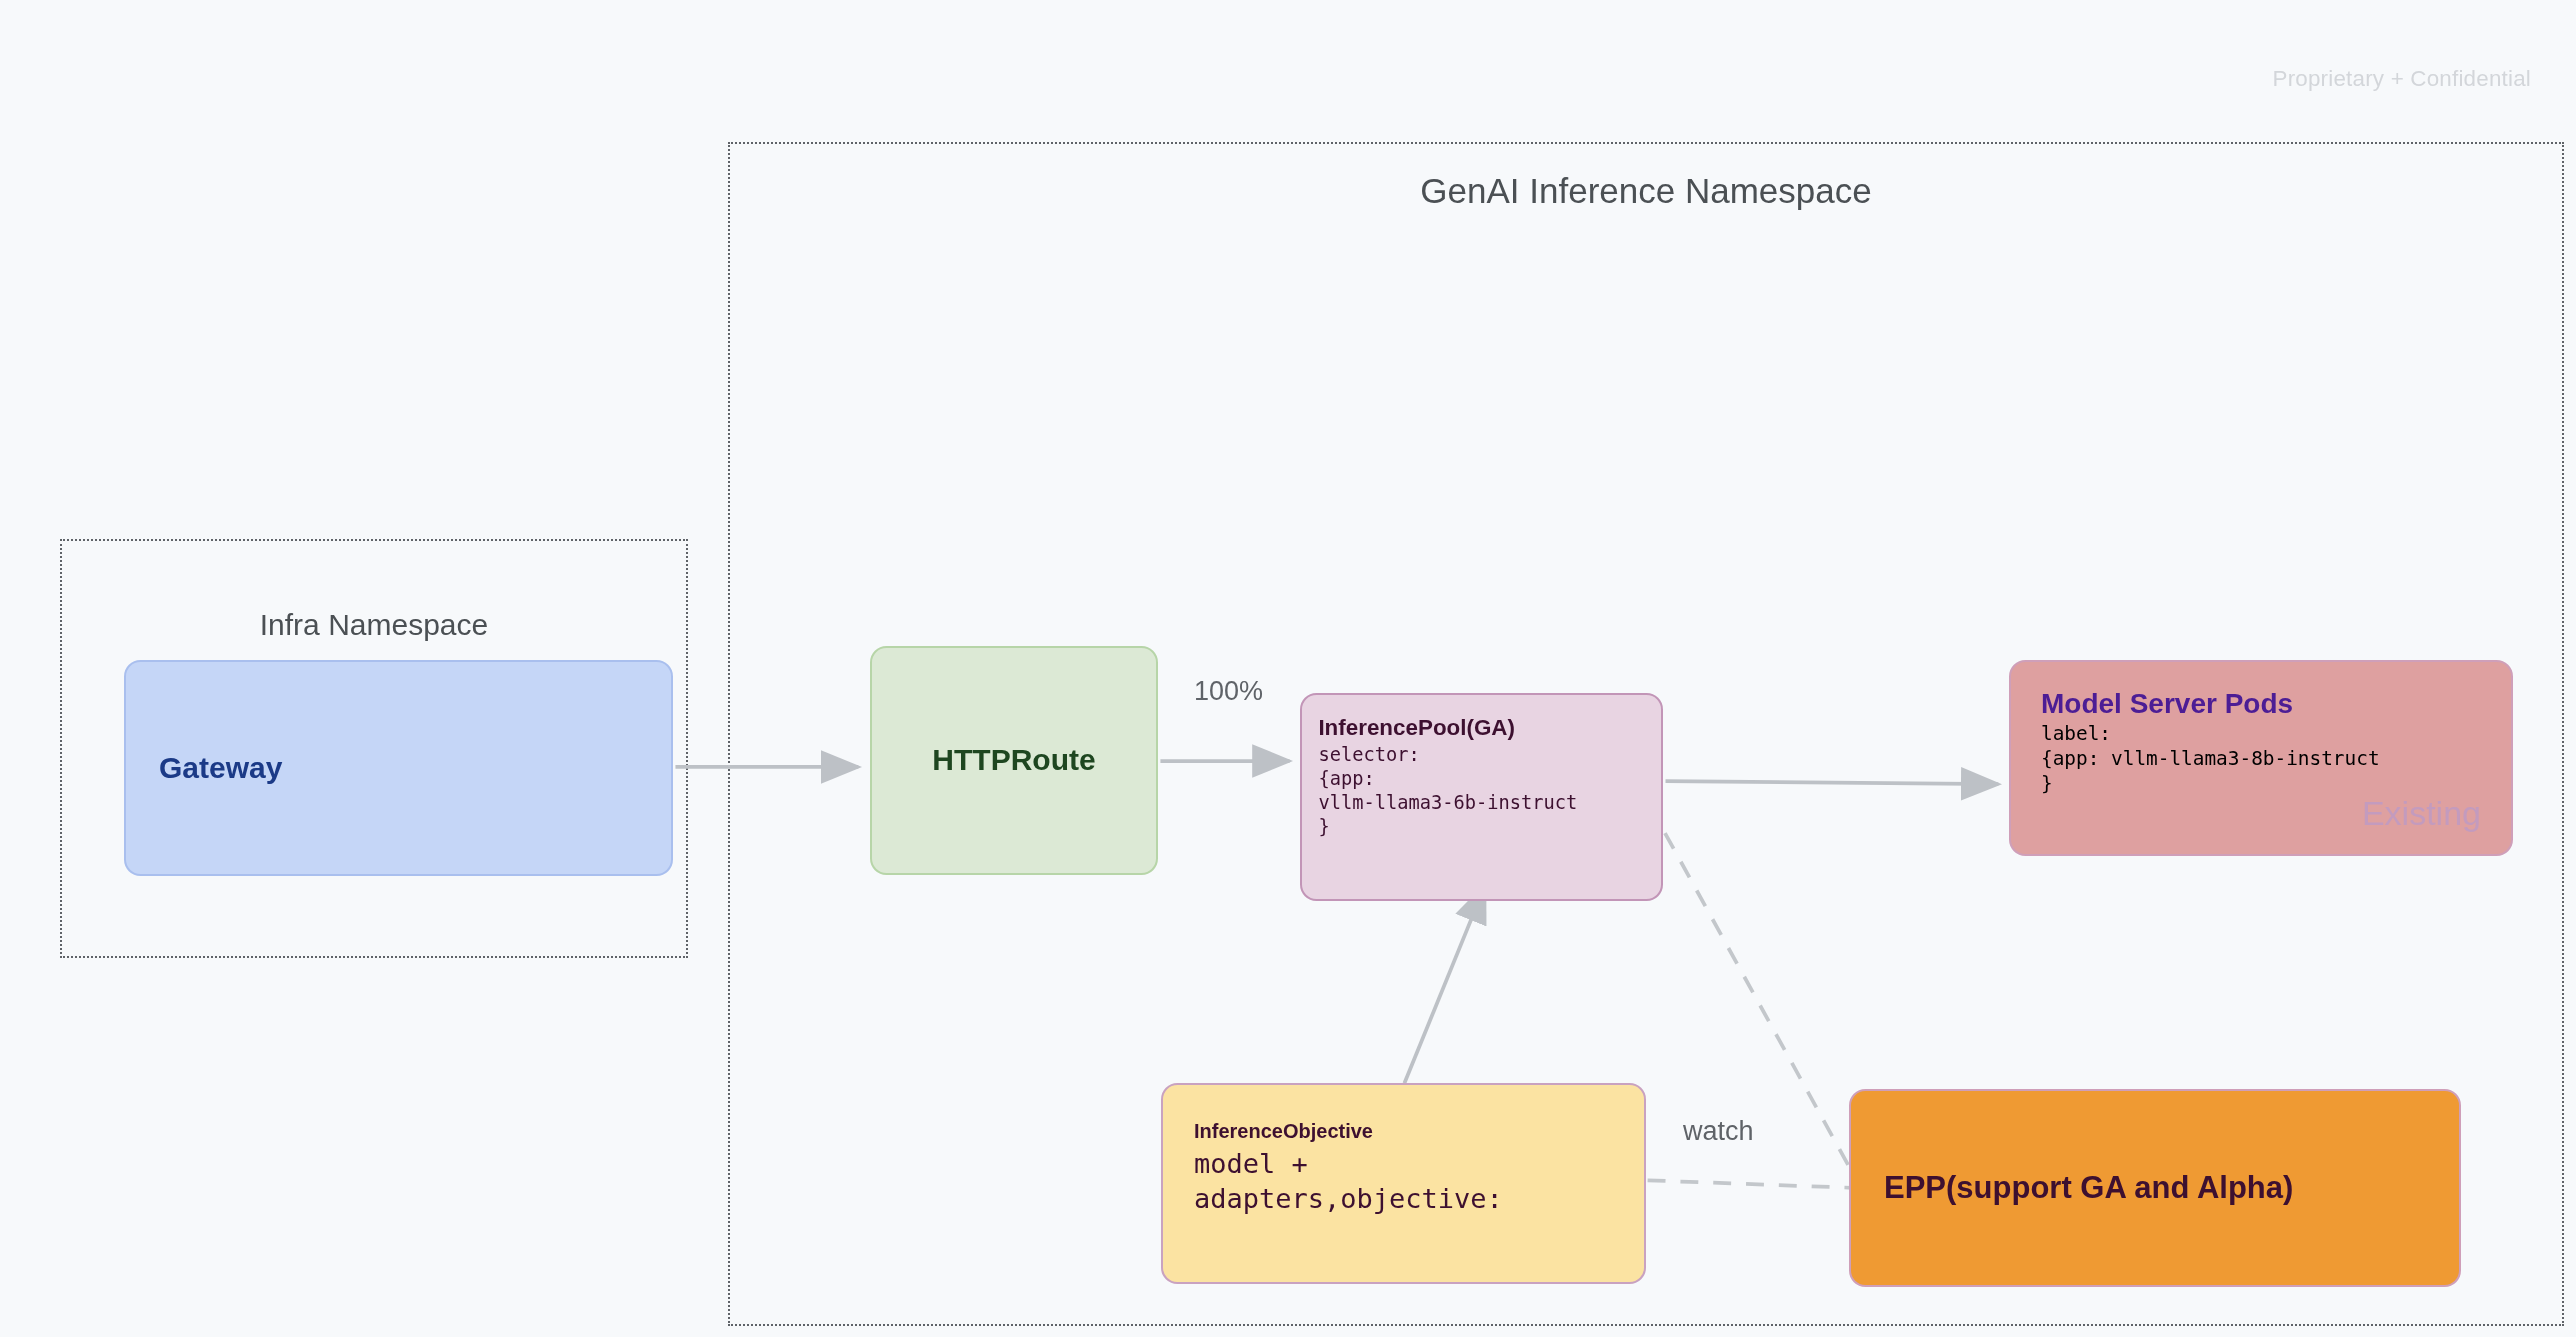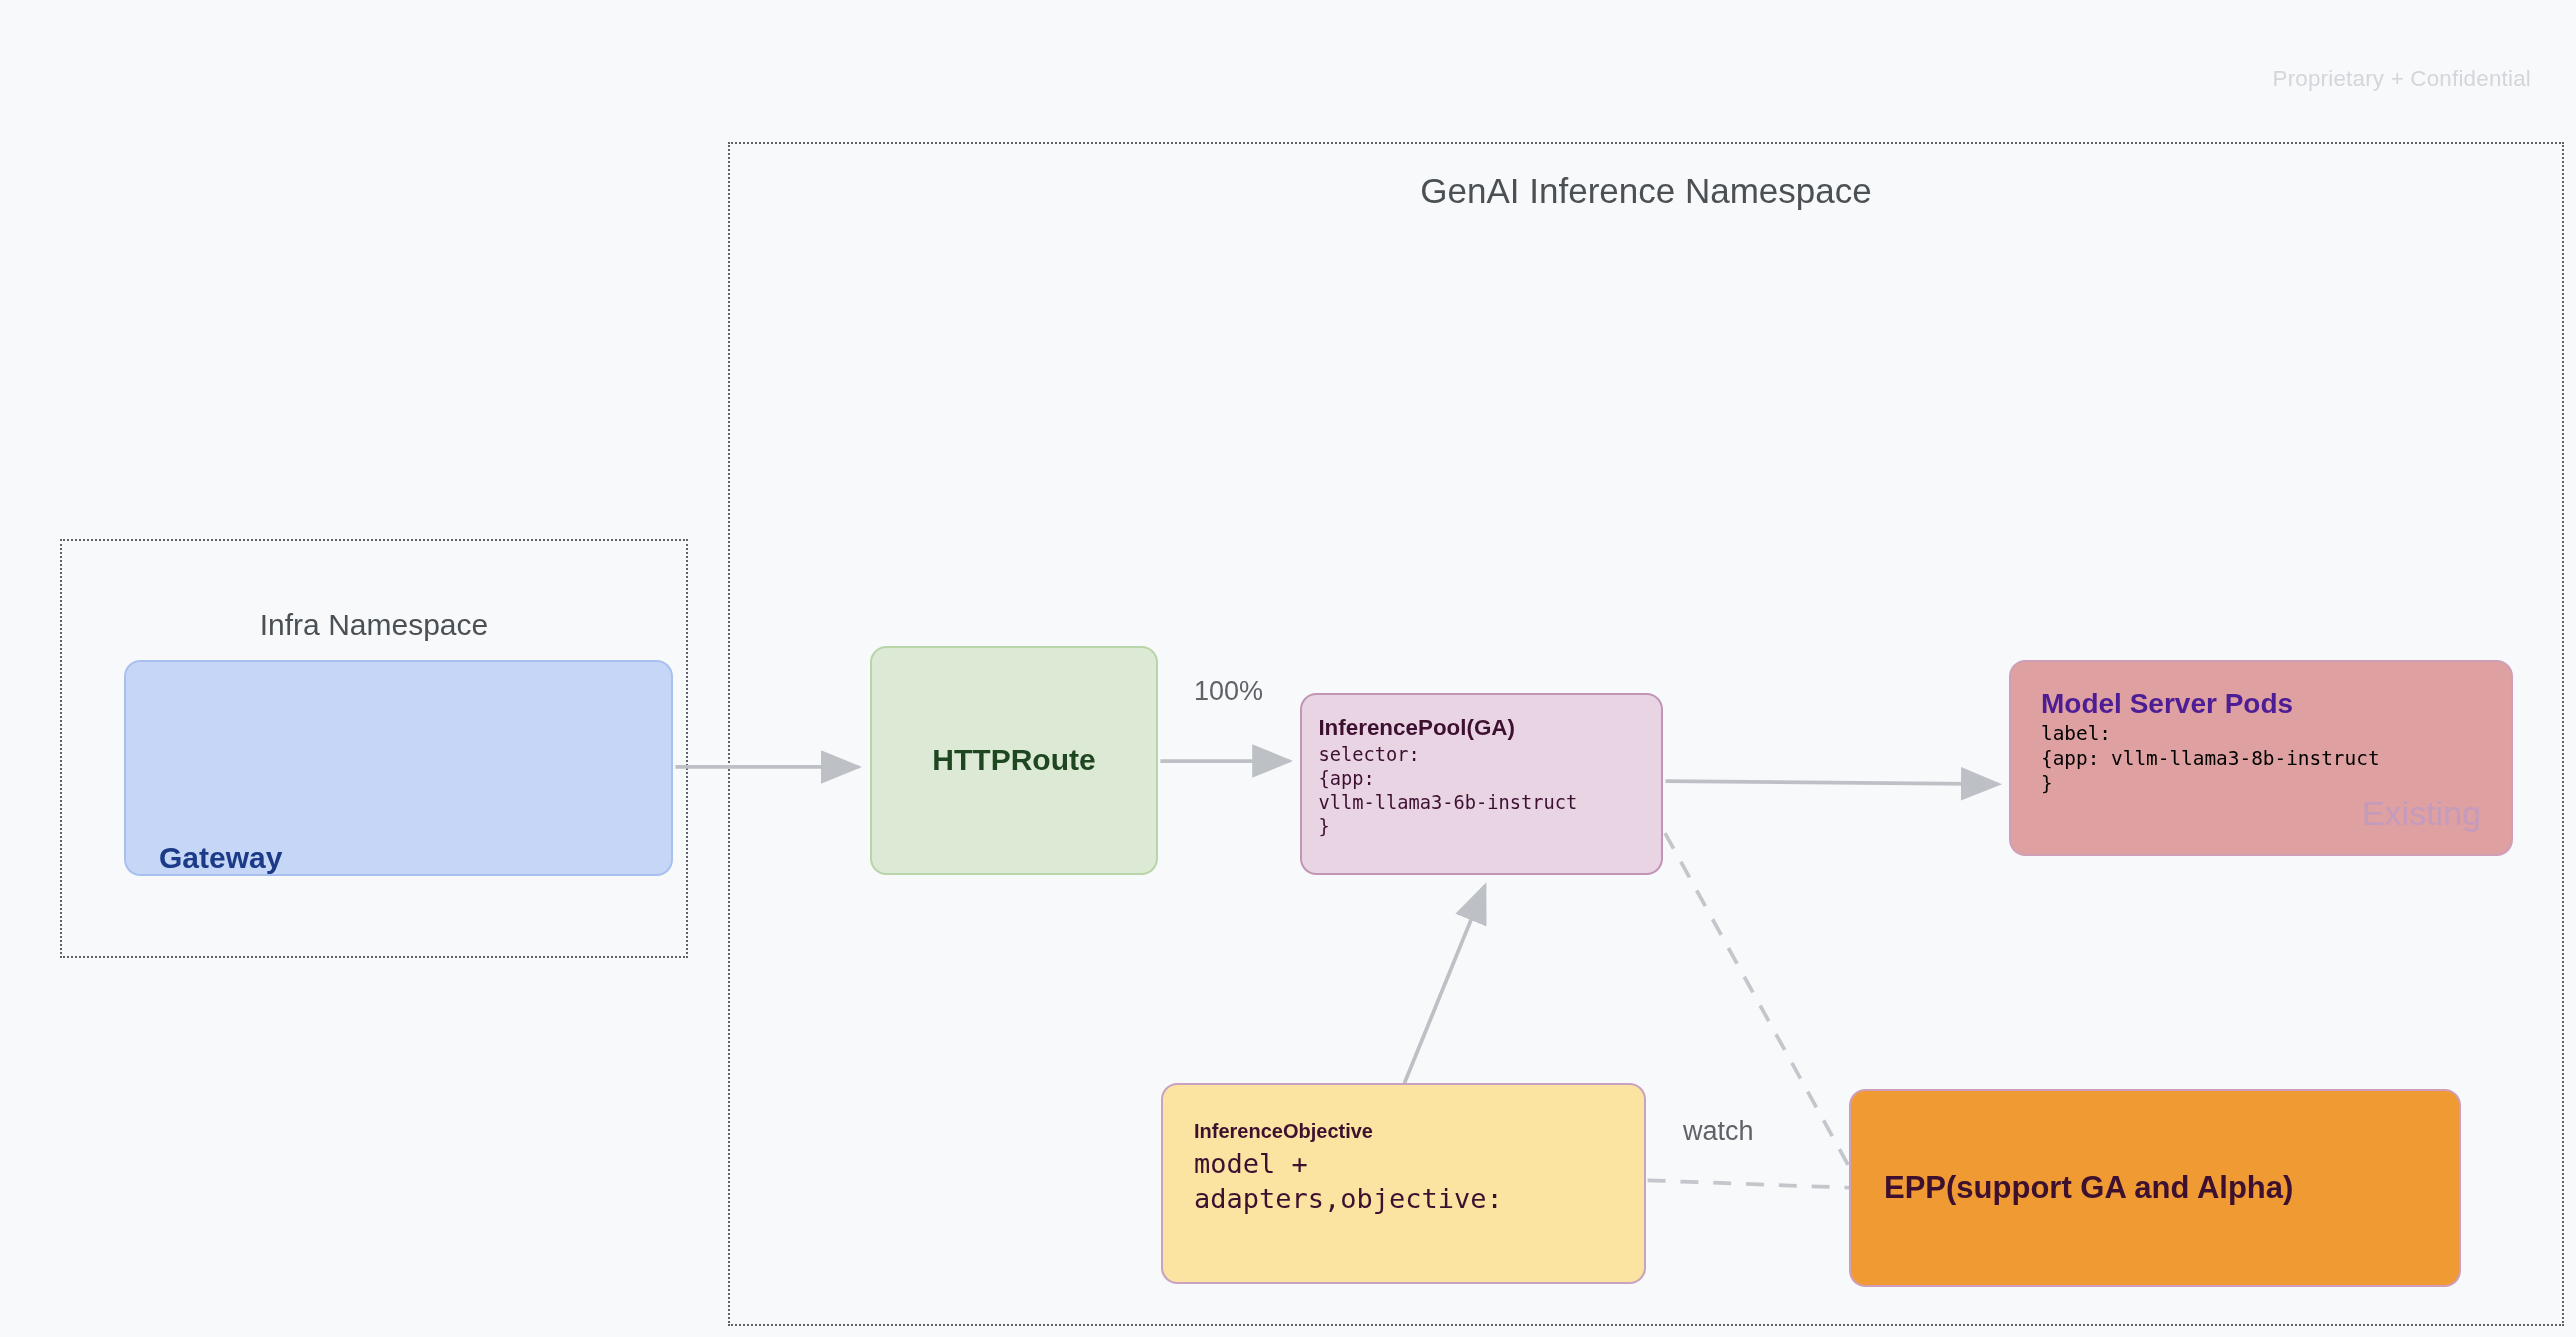--- a/index.html
+++ b/index.html
@@ -67,21 +67,21 @@
     line-height: 1.28;
     white-space: pre-line;
   }
 
   
   #gateway {
     left: 124px; top: 660px; width: 549px; height: 216px;
     background: #c5d6f7;
     border: 2.2px solid #a9bfee;
     display: flex;
-    align-items: flex-end;
+    align-items: center;
   }
   #gateway .title {
     color: #1b3a87;
     font-size: 30px;
     padding-left: 33px;
   }
 
   
   #httproute {
     left: 870px; top: 646px; width: 288px; height: 229px;
@@ -91,21 +91,21 @@
     align-items: center;
     justify-content: center;
   }
   #httproute .title {
     color: #1e4620;
     font-size: 30px;
   }
 
   
   #inferencepool {
-    left: 1300px; top: 693px; width: 363px; height: 182px;
+    left: 1300px; top: 693px; width: 363px; height: 208px;
     background: #e8d4e2;
     border: 2.2px solid #c295b7;
     padding: 21px 16.4px 0 16.4px;
   }
   #inferencepool .title { color: #3d1030; font-size: 22.4px; margin-bottom: 3px; }
   #inferencepool .code { color: #3d1030; font-size: 18.7px; }
 
   
   #modelpods {
     left: 2009px; top: 660px; width: 504px; height: 196px;

